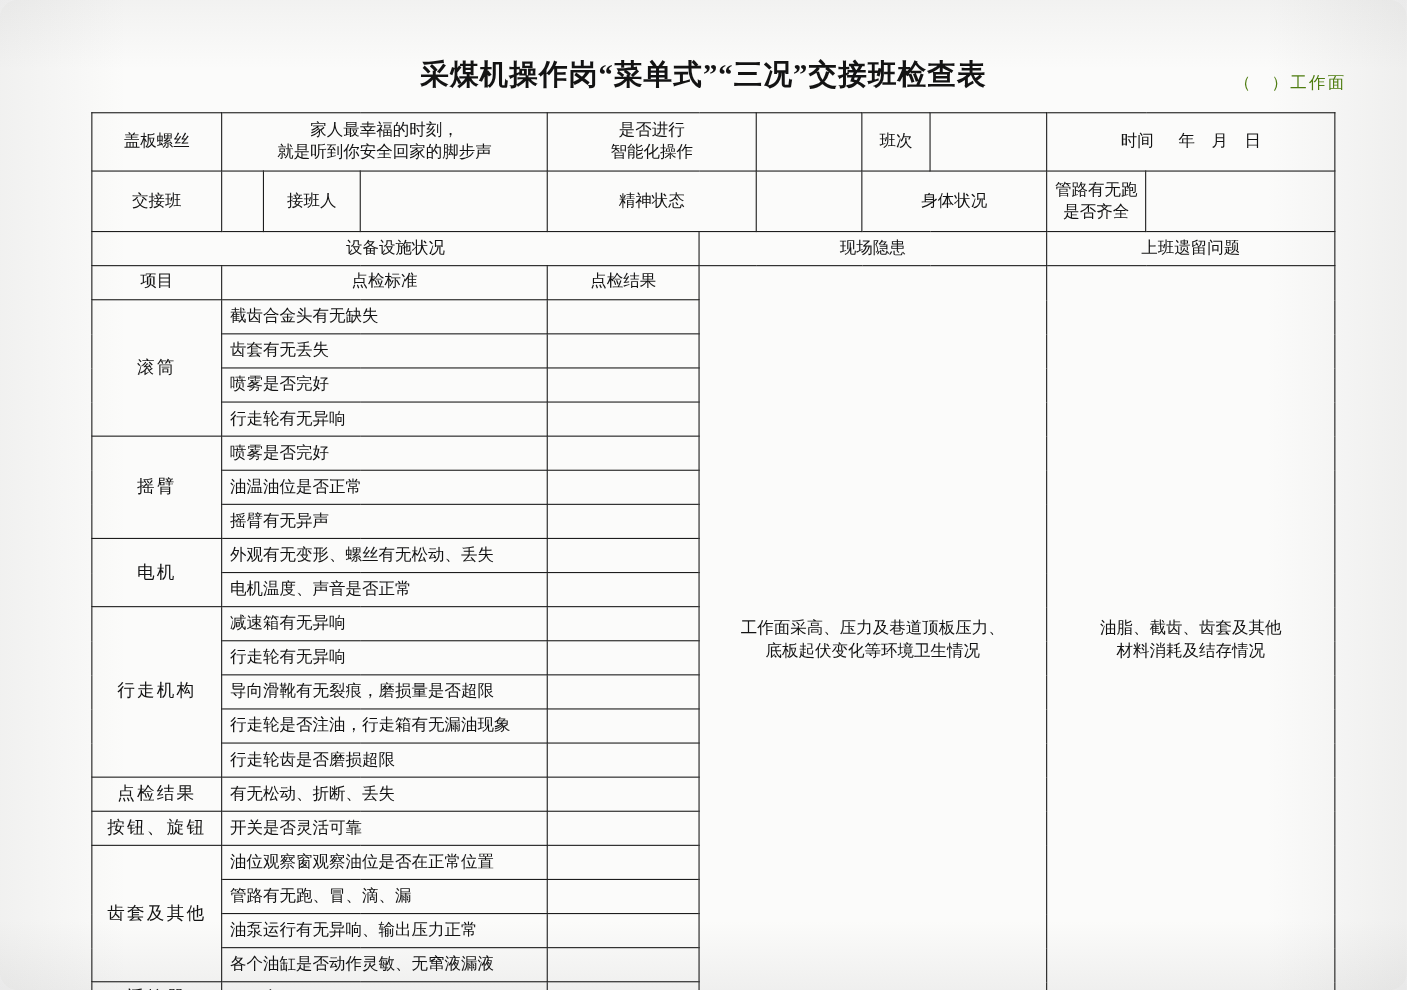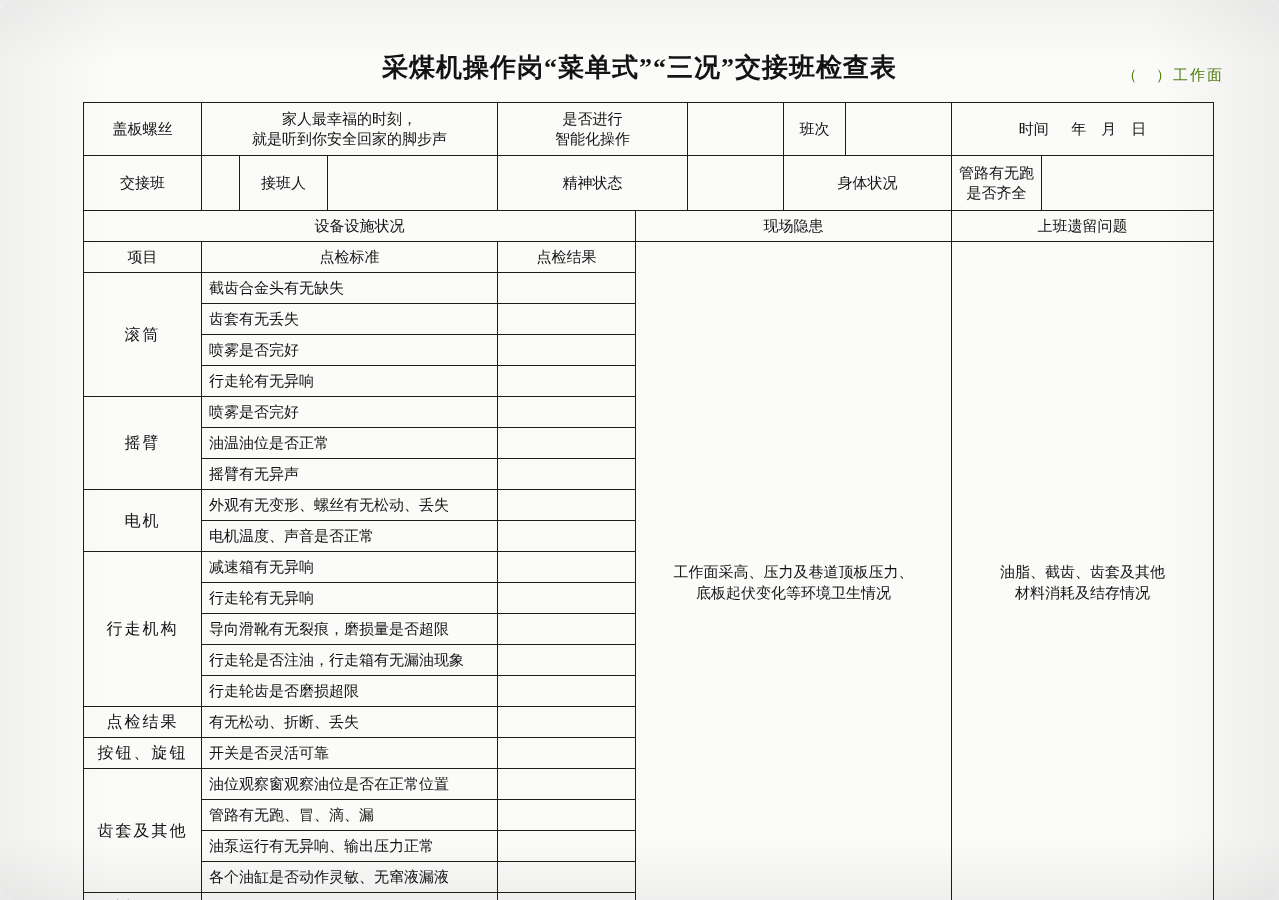--- a/index.html
+++ b/index.html
@@ -66,21 +66,21 @@
     vertical-align: middle;
     line-height: 1.25;
     background: transparent;
   }
   td.c { text-align: center; }
   td.l { text-align: left; padding-left: 7px; }
   td.blank { }
   .hdr-row td { height: 48px; }
   .row2 td { height: 50px; }
   .secthead td { height: 26px; font-size: 15px; }
-  .colhead td { height: 26px; }
+  .colhead td { height: 26px; font-family: Liberation Mono, monospace; }
   .item td { height: 26px; }
   .group { font-size: 16px; letter-spacing: 2px; }
   .two-line { line-height: 1.35; }
   .tall-right { vertical-align: middle; text-align: center; }
 </style>
 </head>
 <body>
 
 <div class="page">
   <div class="paper-tint"></div>

